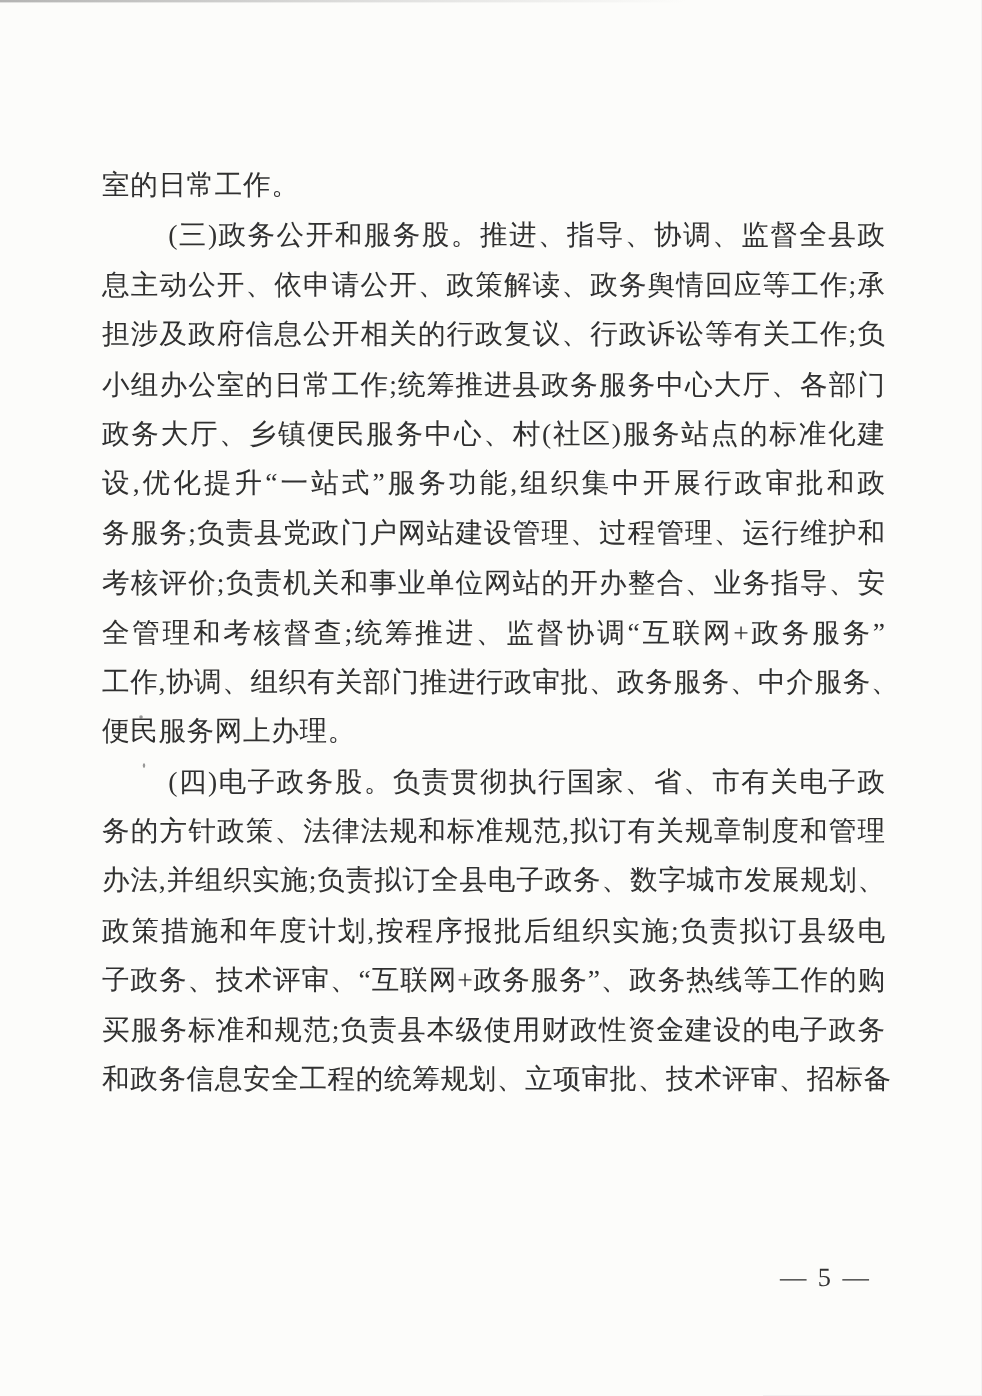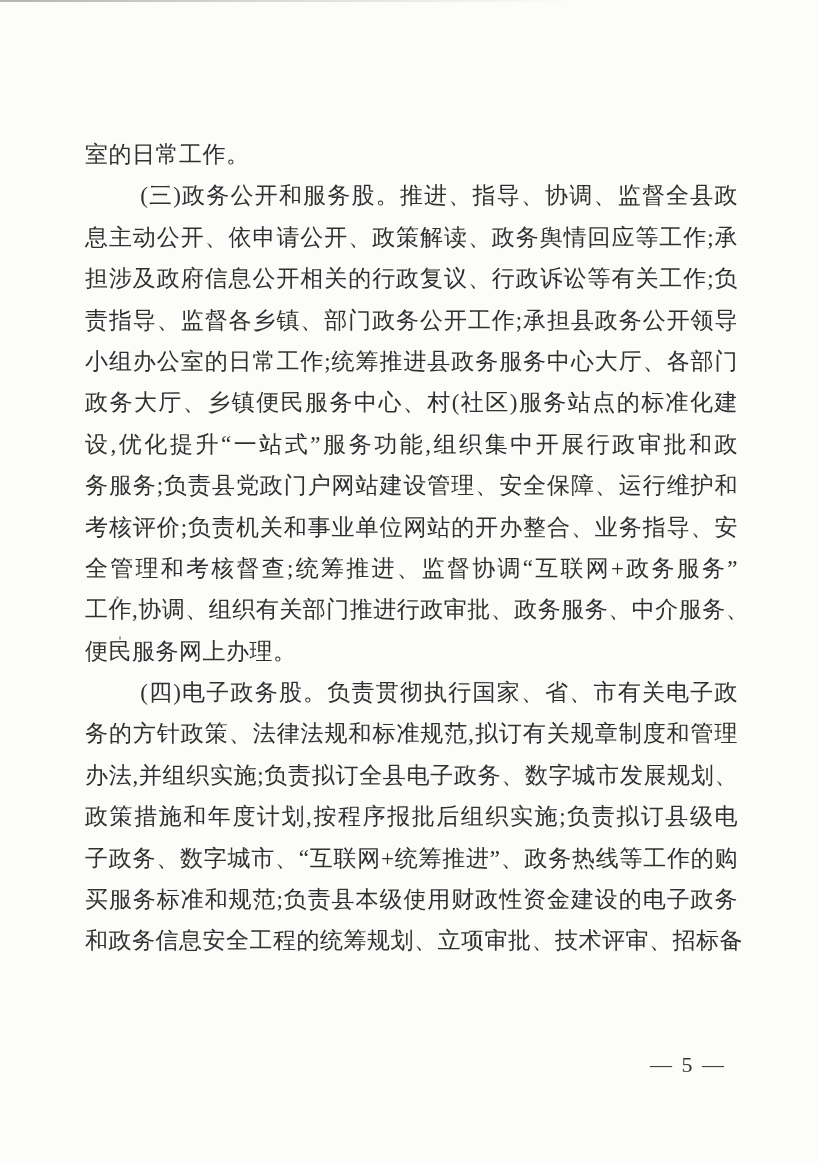--- a/index.html
+++ b/index.html
@@ -75,37 +75,36 @@
   <div class="text-block">
 
     <section>
       <div class="line endpara">室的日常工作。</div>
     </section>
 
     <section>
       <div class="line indent">(三)政务公开和服务股。推进、指导、协调、监督全县政</div>
       <div class="line">息主动公开、依申请公开、政策解读、政务舆情回应等工作;承</div>
       <div class="line">担涉及政府信息公开相关的行政复议、行政诉讼等有关工作;负</div>
-      <div class="line">责指导、监督各乡镇、部门政务公开工作;承担县政务公开领导</div>
       <div class="line">小组办公室的日常工作;统筹推进县政务服务中心大厅、各部门</div>
       <div class="line">政务大厅、乡镇便民服务中心、村(社区)服务站点的标准化建</div>
       <div class="line">设,优化提升“一站式”服务功能,组织集中开展行政审批和政</div>
-      <div class="line">务服务;负责县党政门户网站建设管理、安全保障、运行维护和</div>
+      <div class="line">务服务;负责县党政门户网站建设管理、过程管理、运行维护和</div>
       <div class="line">考核评价;负责机关和事业单位网站的开办整合、业务指导、安</div>
       <div class="line">全管理和考核督查;统筹推进、监督协调“互联网+政务服务”</div>
       <div class="line">工作,协调、组织有关部门推进行政审批、政务服务、中介服务、</div>
       <div class="line endpara">便民服务网上办理。</div>
     </section>
 
     <section>
       <div class="line indent">(四)电子政务股。负责贯彻执行国家、省、市有关电子政</div>
       <div class="line">务的方针政策、法律法规和标准规范,拟订有关规章制度和管理</div>
       <div class="line">办法,并组织实施;负责拟订全县电子政务、数字城市发展规划、</div>
       <div class="line">政策措施和年度计划,按程序报批后组织实施;负责拟订县级电</div>
-      <div class="line">子政务、数字城市、“互联网+统筹推进”、政务热线等工作的购</div>
+      <div class="line">子政务、技术评审、“互联网+政务服务”、政务热线等工作的购</div>
       <div class="line">买服务标准和规范;负责县本级使用财政性资金建设的电子政务</div>
       <div class="line">和政务信息安全工程的统筹规划、立项审批、技术评审、招标备</div>
     </section>
 
   </div>
 
   <div class="speck s1"></div>
   <div class="speck s2"></div>
 
   <div class="page-number">— 5 —</div>

